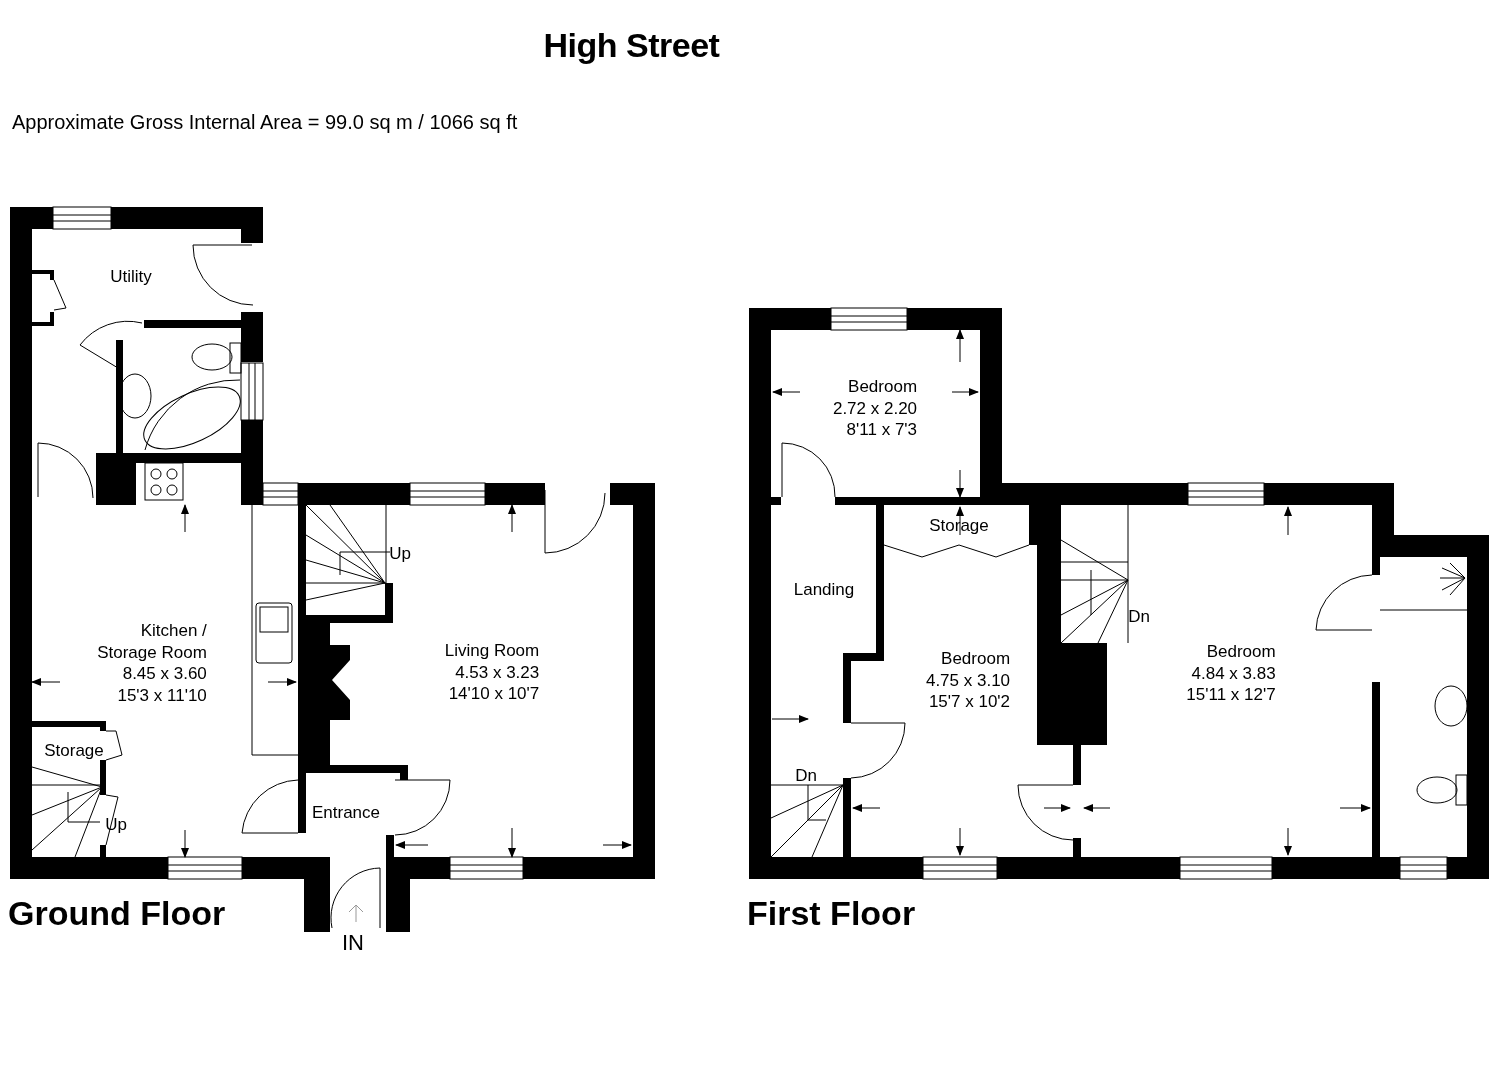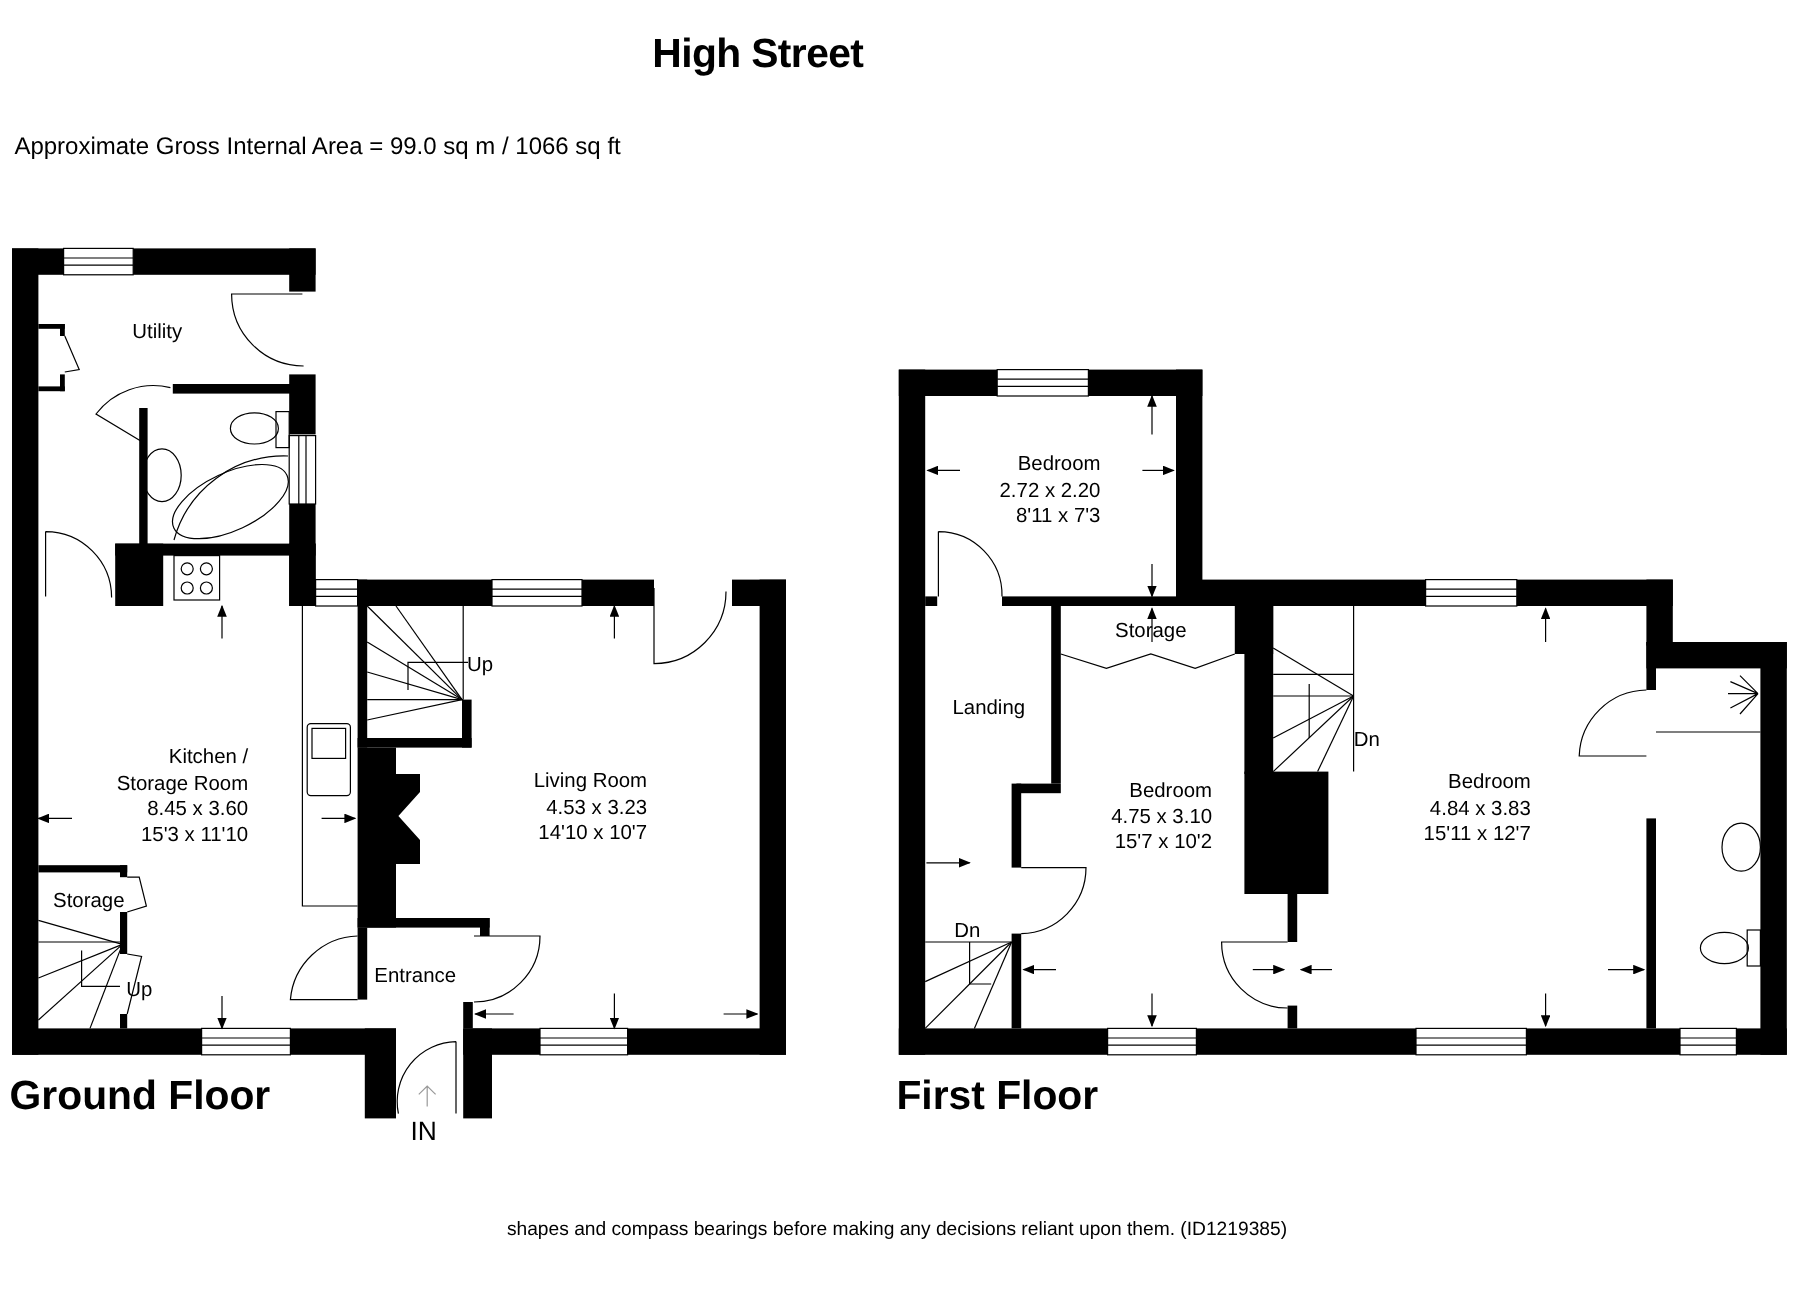--- a/index.html
+++ b/index.html
@@ -306,14 +306,13 @@
   <div>Bedroom</div>
   <div>4.84 x 3.83</div>
   <div>15'11 x 12'7</div>
 </div>
 
 <div class="lbl" style="left:806px;top:765px;">Dn</div>
 <div class="lbl" style="left:1139px;top:606px;">Dn</div>
 <div class="floor" style="left:747px;top:894px;">First Floor</div>
 
 <div class="disclaimer">
-  <div>shapes and compass bearings before making any decisions reliant upon them. (ID1219385)</div>
 </div>
 
 </body></html>

